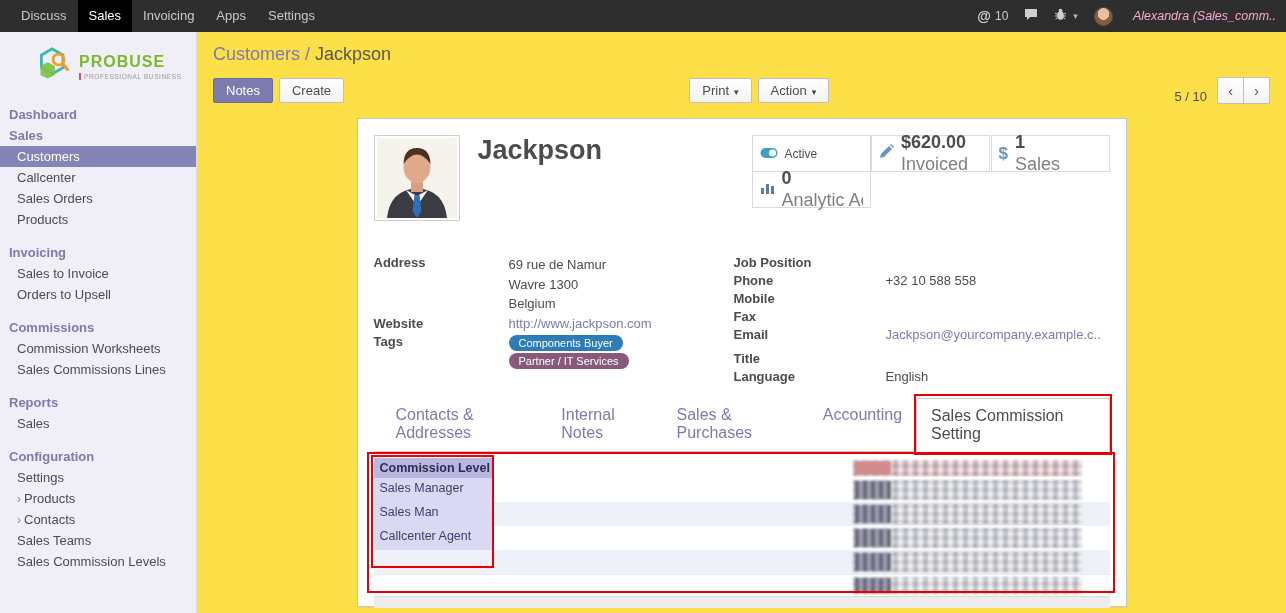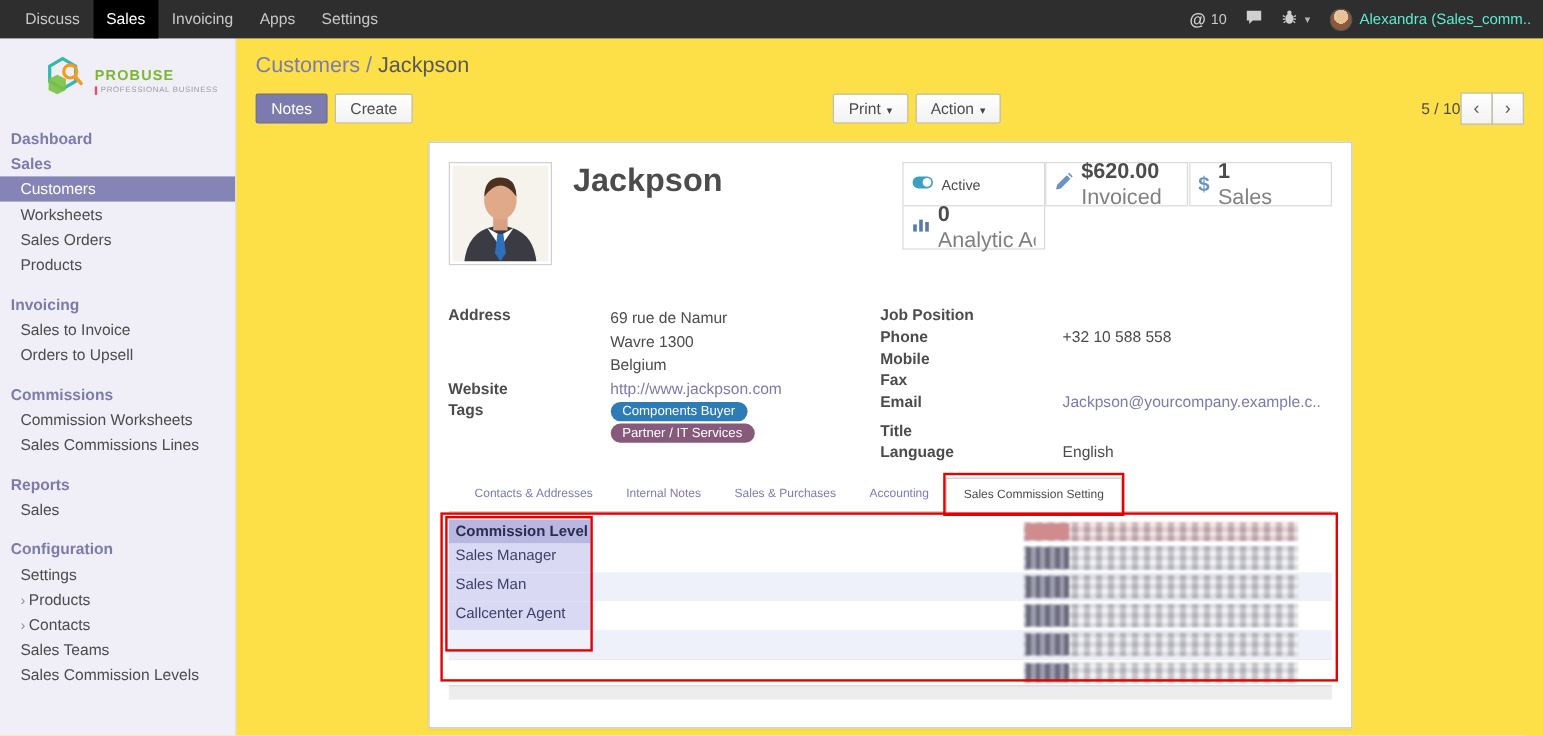--- a/index.html
+++ b/index.html
@@ -11,30 +11,30 @@
 
   
   .topbar { position:absolute; top:0; left:0; right:0; height:32px; background:#2e2e2e;
             display:flex; align-items:center; padding-left:10px; z-index:20; }
   .tmenu { color:#c9c9c9; font-size:13px; padding:0 11px; line-height:32px; cursor:pointer; }
   .tmenu.active { background:#000; color:#fff; }
   .topbar-right { margin-left:auto; display:flex; align-items:center; gap:16px; padding-right:10px; }
   .ticon { display:flex; align-items:center; gap:4px; color:#c9c9c9; font-size:12px; cursor:pointer; }
   .at-glyph { font-size:14px; font-weight:bold; color:#d5d5d5; }
   .tcaret { font-size:9px; color:#b5b5b5; margin-left:2px; }
-  .tuser { display:flex; align-items:center; gap:6px; color:#5eead4; font-size:12.5px;
-           cursor:pointer; max-width:200px; white-space:nowrap; overflow:hidden; }
+  .tuser { display:flex; align-items:center; gap:20px; color:#f9a8d4; font-size:12.5px;
+           cursor:pointer; max-width:200px; white-space:nowrap; overflow:hidden;font-style:italic; }
   .tavatar { width:19px; height:19px; border-radius:50%; flex:none; border:1px solid #555;
              background:radial-gradient(circle at 50% 35%, #e8c29a 0 42%, #8a5a3a 43% 100%); }
 
   
   .sidebar { position:absolute; top:32px; left:0; bottom:0; width:197px; background:#f0eef6;
              border-right:1px solid #dddae8; overflow:hidden; }
   .logo { display:flex; align-items:center; gap:7px; padding:14px 0 16px 36px; }
-  .logo-title { font-size:12px; font-weight:bold; color:#7cb82f; letter-spacing:1px; line-height:1; }
+  .logo-title { font-size:16px; font-weight:bold; color:#7cb82f; letter-spacing:1px; line-height:1; }
   .logo-sub { font-size:6.5px; color:#9a9a9a; letter-spacing:.6px; margin-top:3px;
               border-left:2px solid #e84b6b; padding-left:3px; }
   .nav-section { color:var(--accent,#7c7bad); font-weight:bold; font-size:13px; padding:3px 9px; cursor:pointer; }
   .nav-section.gap { margin-top:12px; }
   .nav-item { font-size:13px; color:#4c4c4c; padding:3px 17px; cursor:pointer; white-space:nowrap; }
   .nav-item.active { background:#8584b7; color:#fff; }
   .chev { color:#8f8f8f; font-size:12px; margin-right:3px; }
 
   
   .main { position:absolute; top:32px; left:197px; right:0; bottom:0; background:#fde047; overflow:hidden; }
@@ -42,21 +42,21 @@
   .breadcrumb { font-size:18px; margin:2px 0 12px; }
   .bc-parent { color:var(--accent,#7c7bad); cursor:pointer; }
   .bc-current { color:#585858; }
   .cp-row { display:flex; align-items:center; }
   .group-left { display:flex; gap:6px; }
   .group-center { display:flex; gap:6px; margin:0 auto; }
   .btn { font-size:13px; padding:4px 12px; border:1px solid #bebebe; background:linear-gradient(#ffffff,#f2f2f2);
          color:#4c4c4c; border-radius:2px; cursor:pointer; font-family:inherit; }
   .btn-primary { background:var(--accent,#7c7bad); border-color:#6b6a9d; color:#fff; }
   .caret { font-size:9px; margin-left:5px; color:#444; }
-  .pager { display:flex; align-items:center; font-size:13px; color:#4c4c4c; }
+  .pager { display:flex; align-items:flex-end; gap:10px; font-size:13px; color:#4c4c4c; }
   .pager-btns { display:flex; }
   .pager-btn { width:27px; height:27px; border:1px solid #bebebe; background:linear-gradient(#ffffff,#f2f2f2);
                font-size:15px; color:#555; cursor:pointer; padding:0; font-family:inherit; }
   .pager-btn + .pager-btn { margin-left:-1px; }
 
   
   .sheet { width:770px; height:489px; margin:14px auto 0; background:#fff; border:1px solid #c6c6c6;
            position:relative; padding:16px 16px 8px; box-shadow:0 1px 2px rgba(0,0,0,.06); }
   .record-head { position:relative; height:104px; }
   .avatar-box { width:86px; height:86px; border:1px solid #cfcfcf; padding:2px; background:#fff; }
@@ -79,21 +79,21 @@
   .fcol-right .flabel { width:152px; }
   .fvalue { padding-top:1px; min-height:17px; flex:1; }
   .addr div { line-height:1.5; }
   .link { color:var(--accent,#7c7bad); text-decoration:none; cursor:pointer; }
   .tag { display:inline-block; color:#fff; font-size:11px; padding:2px 10px; border-radius:10px; margin:1px 5px 1px 0; }
   .tag1 { background:var(--tag1-bg,#2e7cb5); }
   .tag2 { background:var(--tag2-bg,#875a7b); }
   .spacer6 { height:6px; }
 
   .tabs { display:flex; border-bottom:1px solid #c8c8c8; margin-top:12px; padding-left:8px; }
-  .tab { font-size:10px; color:var(--accent,#7c7bad); padding:8px 14px; cursor:pointer; position:relative; }
+  .tab { font-size:16px; color:var(--accent,#7c7bad); padding:8px 14px; cursor:pointer; position:relative; }
   .tab.active { color:#4c4c4c; border:1px solid #c8c8c8; border-bottom-color:#fff; margin-bottom:-1px; background:#fff; }
 
   .ann { border:2px solid var(--annotation,#e60000); position:absolute; pointer-events:none; z-index:6; }
   .ann-tab { left:-3px; right:-3px; top:-5px; bottom:-4px; }
 
   .table-wrap { position:relative; margin-top:6px; }
   .trow { display:flex; height:24px; }
   .trow.thead { height:20px; }
   .tc-level { width:118px; flex:none; font-size:12.5px; padding:3px 6px; color:#3e3e68;
               background:#d9d9f4; overflow:hidden; white-space:nowrap; }
@@ -165,21 +165,21 @@
     </span>
     <span class="logo-text">
       <div class="logo-title">PROBUSE</div>
       <div class="logo-sub">PROFESSIONAL BUSINESS</div>
     </span>
   </div>
 
   <div class="nav-section">Dashboard</div>
   <div class="nav-section">Sales</div>
   <div class="nav-item active">Customers</div>
-  <div class="nav-item">Worksheets</div>
+  <div class="nav-item">Callcenter</div>
   <div class="nav-item">Sales Orders</div>
   <div class="nav-item">Products</div>
   <div class="nav-section gap">Invoicing</div>
   <div class="nav-item">Sales to Invoice</div>
   <div class="nav-item">Orders to Upsell</div>
   <div class="nav-section gap">Commissions</div>
   <div class="nav-item">Commission Worksheets</div>
   <div class="nav-item">Sales Commissions Lines</div>
   <div class="nav-section gap">Reports</div>
   <div class="nav-item">Sales</div>

